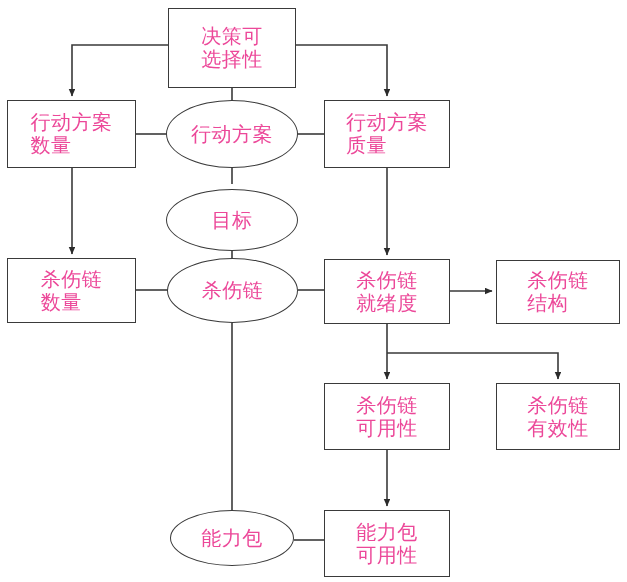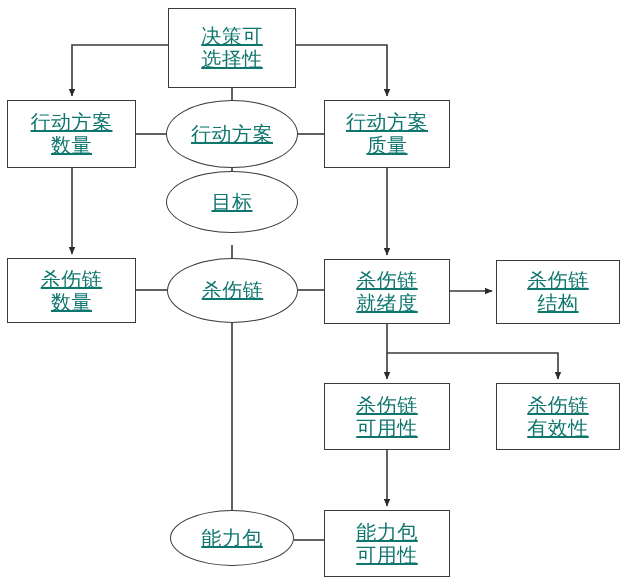--- a/index.html
+++ b/index.html
@@ -21,28 +21,27 @@
     top: 0;
     width: 627px;
     height: 582px;
   }
   .node {
     position: absolute;
     box-sizing: border-box;
     display: flex;
     align-items: center;
     justify-content: center;
-    text-align: center;
-    color: #0f766e;
+    text-align: left;
+    color: #ec4899;
     font-size: 20px;
     line-height: 1.14;
     letter-spacing: 0.5px;
     background: #ffffff;
     z-index: 2;
-    text-decoration: underline;
   }
   .node.box {
     border: 1.6px solid #3a3a3a;
     border-radius: 0;
   }
   .node.ellipse {
     border: 1.6px solid #3a3a3a;
     border-radius: 50%;
   }
   .node .label {
@@ -111,21 +110,21 @@
         <span class="label">行动方案
 数量</span>
       </div>
       <div class="node ellipse" style="left: 166px; top: 100px; width: 132px; height: 68px;">
         <span class="label">行动方案</span>
       </div>
       <div class="node box" style="left: 324px; top: 100px; width: 126px; height: 68px;">
         <span class="label">行动方案
 质量</span>
       </div>
-      <div class="node ellipse" style="left: 166px; top: 171px; width: 132px; height: 62px;">
+      <div class="node ellipse" style="left: 166px; top: 189px; width: 132px; height: 62px;">
         <span class="label">目标</span>
       </div>
       <div class="node box" style="left: 7px; top: 258px; width: 129px; height: 65px;">
         <span class="label">杀伤链
 数量</span>
       </div>
       <div class="node ellipse" style="left: 167px; top: 258px; width: 131px; height: 65px;">
         <span class="label">杀伤链</span>
       </div>
       <div class="node box" style="left: 324px; top: 259px; width: 126px; height: 65px;">

